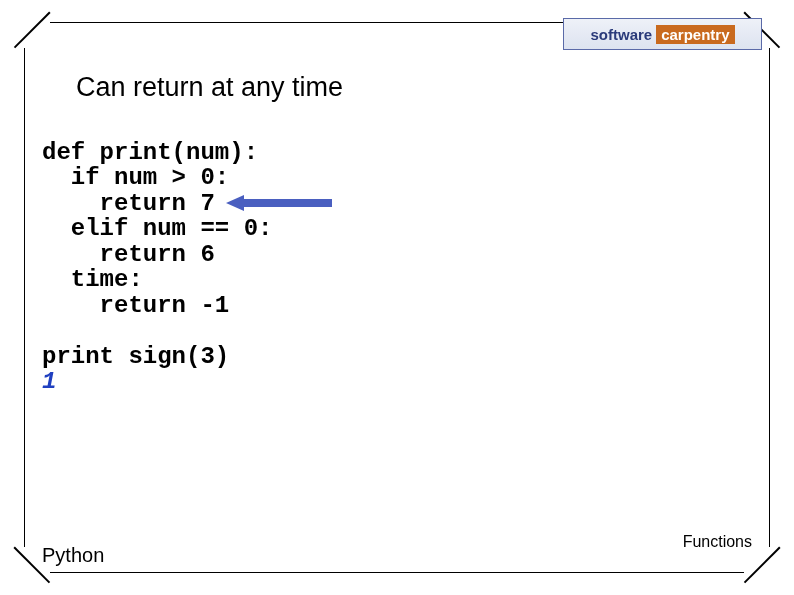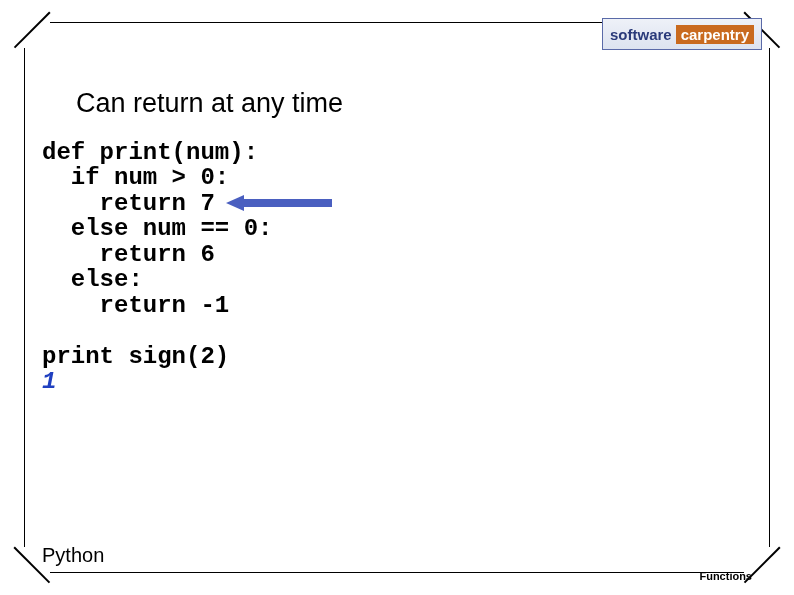--- a/index.html
+++ b/index.html
@@ -40,21 +40,21 @@
   }
   .corner.tl .diag { transform: rotate(-45deg); }
   .corner.tr .diag { transform: rotate(45deg); }
   .corner.bl .diag { transform: rotate(45deg); }
   .corner.br .diag { transform: rotate(-45deg); }
 
   .logo {
     position: absolute;
     right: 32px;
     top: 18px;
-    width: 160px;
+    width: 199px;
     height: 32px;
     border: 1px solid #5a6aa8;
     background: linear-gradient(#eef1f8,#dde3f0);
     display: flex;
     align-items: center;
     justify-content: center;
     gap: 4px;
     font-size: 15px;
     font-weight: bold;
   }
@@ -64,21 +64,21 @@
   .logo .cp {
     background: #c96a1f;
     color: #fff;
     padding: 1px 5px;
     font-weight: bold;
   }
 
   .title {
     position: absolute;
     left: 76px;
-    top: 88px;
+    top: 72px;
     font-size: 27px;
     color: #000;
   }
 
   .code {
     position: absolute;
     left: 42px;
     top: 140px;
     font-family: "Courier New", monospace;
     font-size: 24px;
@@ -121,24 +121,23 @@
   .footer-left {
     position: absolute;
     left: 42px;
     bottom: 28px;
     font-size: 20px;
     color: #000;
   }
   .footer-right {
     position: absolute;
     right: 42px;
-    bottom: 13px;
-    font-size: 11px;
+    bottom: 44px;
+    font-size: 16px;
     color: #000;
-    font-weight: bold;
   }
 </style>
 </head>
 <body>
 
 <div class="slide-frame"></div>
 <div class="corner tl">
     <div class="diag"></div>
   </div>
 <div class="corner tr">
@@ -154,26 +153,26 @@
 <div class="logo">
   <span class="sw">software</span>
   <span class="cp">carpentry</span>
 </div>
 
 <div class="title">Can return at any time</div>
 
 <div class="code"><span>def print(num):</span>
 <span>  if num &gt; 0:</span>
 <span>    return 7</span>
-<span>  else num == 0:</span>
+<span>  elif num == 0:</span>
 <span>    return 6</span>
-<span>  else:</span>
+<span>  time:</span>
 <span>    return -1</span>
 <span></span>
-<span>print sign(2)</span>
+<span>print sign(3)</span>
 <span class="out">1</span></div>
 
 <div class="arrow">
   <div class="shaft"></div>
   <div class="head"></div>
 </div>
 
 <div class="footer-left">Python</div>
 <div class="footer-right">Functions</div>
 

